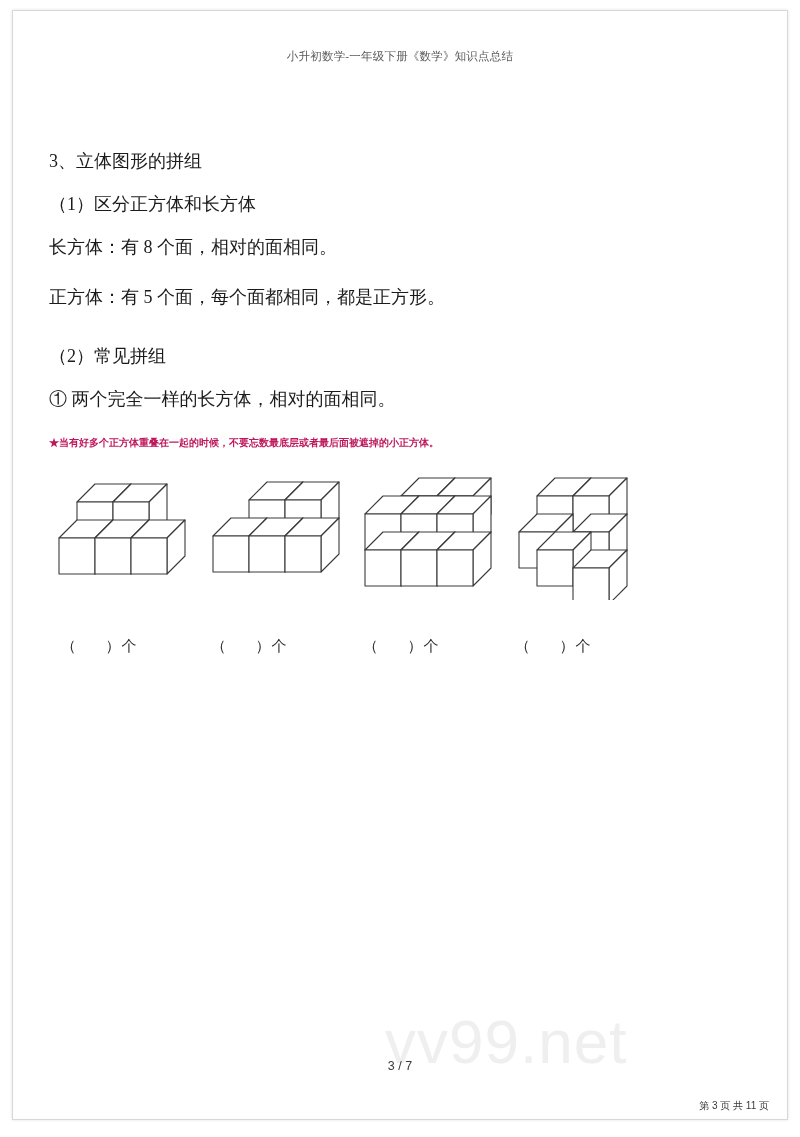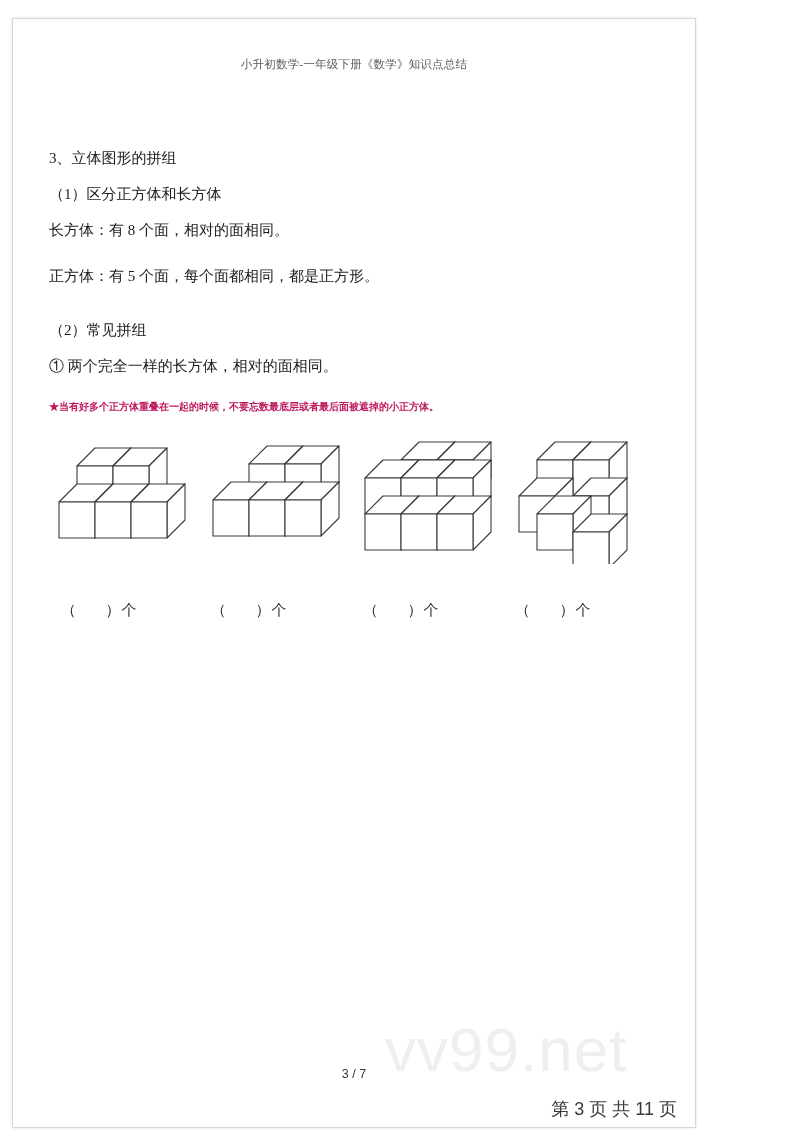--- a/index.html
+++ b/index.html
@@ -11,22 +11,22 @@
     width: 800px;
     height: 1137px;
     font-family: "Liberation Serif", "DejaVu Serif", serif;
     color: #1a1a1a;
     position: relative;
     overflow: hidden;
   }
   .page {
     position: absolute;
     left: 12px;
-    top: 18px;
-    width: 684px;
+    top: 10px;
+    width: 776px;
     height: 1110px;
     background: #ffffff;
     border: 1px solid #d8d8d8;
     box-shadow: 0 0 3px rgba(0,0,0,0.12);
     box-sizing: border-box;
     overflow: hidden;
   }
   .doc-header {
     position: absolute;
     top: 38px;
@@ -38,24 +38,24 @@
     letter-spacing: 0.2px;
     font-family: "Liberation Sans", sans-serif;
   }
   .content {
     position: absolute;
     left: 36px;
     top: 122px;
     width: 700px;
   }
   .line {
-    font-size: 15px;
+    font-size: 18px;
     line-height: 1.6;
     color: #1b1b1b;
-    margin: 5px 0 12px 0;
+    margin: 14px 0 12px 0;
     white-space: pre-wrap;
   }
   .gap-sm { margin-bottom: 22px; }
   .gap-md { margin-bottom: 30px; }
   .gap-lg { margin-bottom: 34px; }
   .note {
     font-size: 10px;
     font-weight: bold;
     color: #be185d;
     margin: 0 0 20px 0;
@@ -100,21 +100,21 @@
     width: 100%;
     text-align: center;
     font-size: 12.5px;
     color: #3a3a3a;
     font-family: "Liberation Sans", sans-serif;
   }
   .footer-right {
     position: absolute;
     right: 18px;
     bottom: 6px;
-    font-size: 18px;
+    font-size: 10px;
     color: #3a3a3a;
     font-family: "Liberation Sans", sans-serif;
   }
 </style>
 </head>
 <body>
 
 <div class="page">
 
   <div class="doc-header">小升初数学-一年级下册《数学》知识点总结</div>

